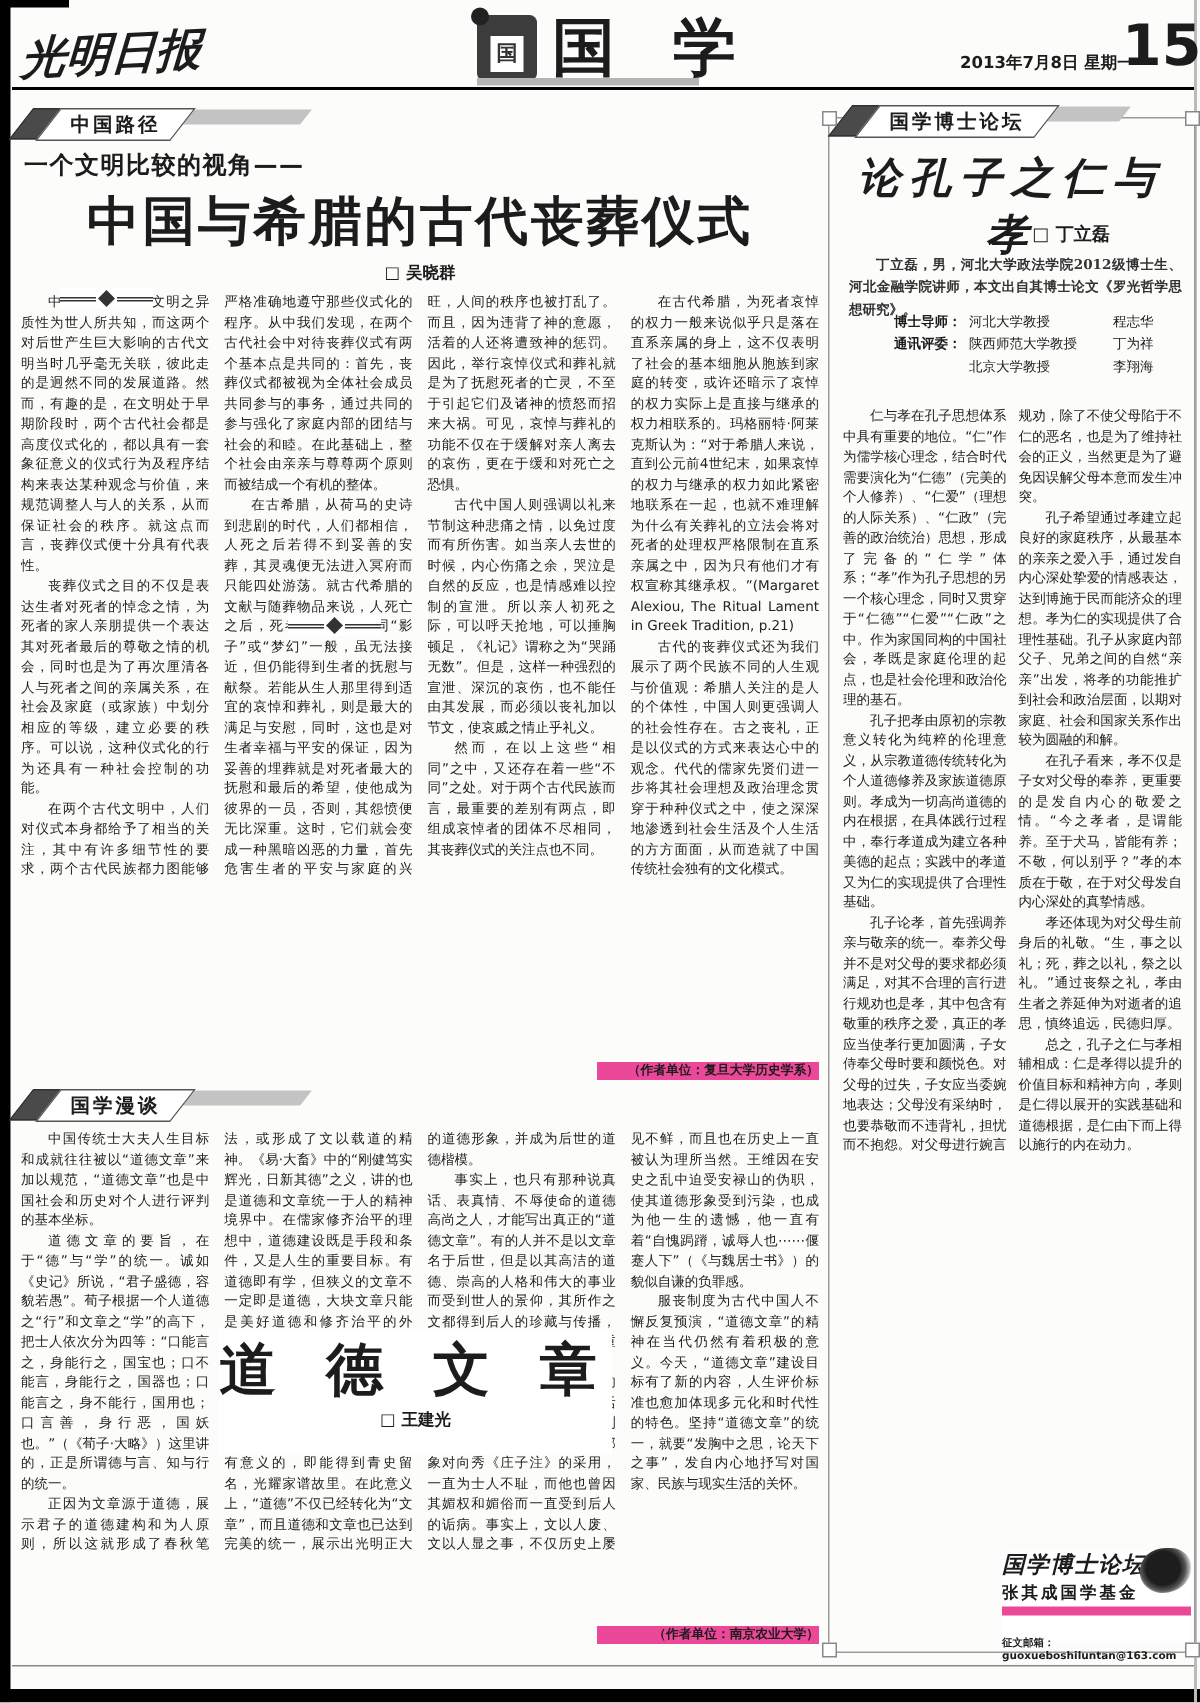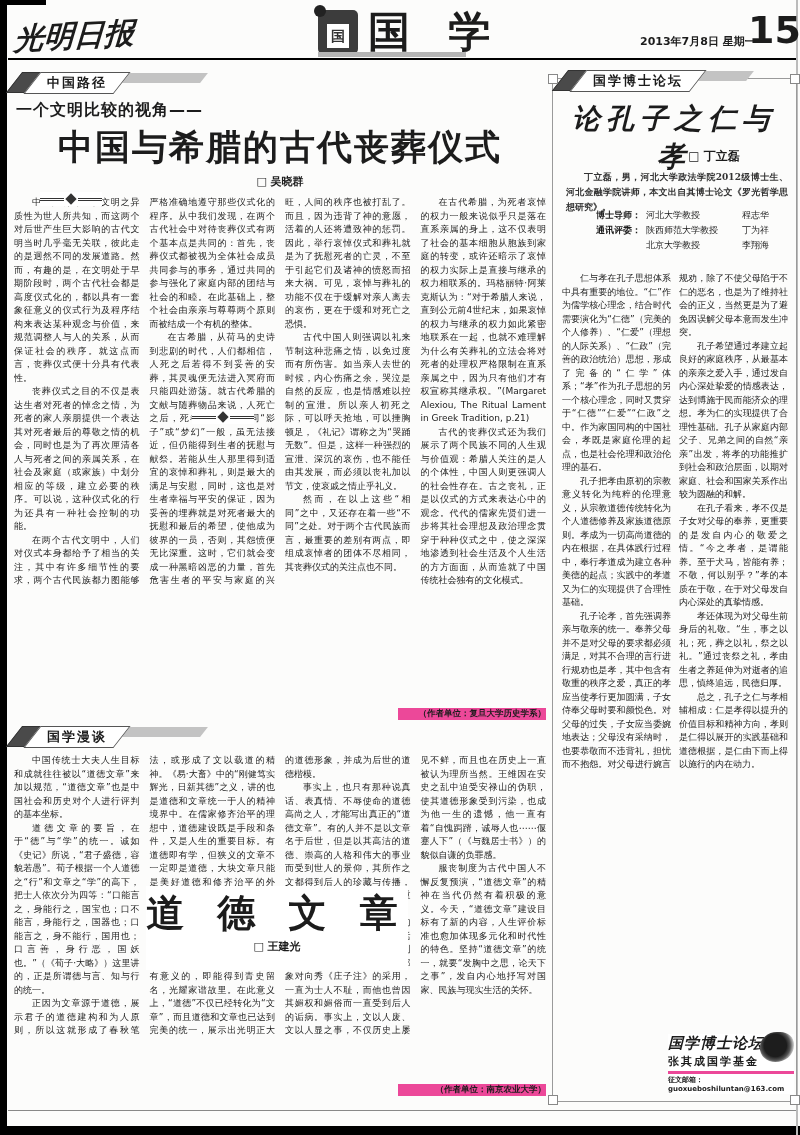--- a/index.html
+++ b/index.html
@@ -63,21 +63,21 @@
   .m-label{width:50px;font-weight:bold;}
   .m-inst{width:96px;}
   .m-name{flex:1;text-align:left;}
   
   .logo-box{left:668px;top:1034px;width:126px;height:60px;background:#fff;z-index:3;}
   .logo-title{position:relative;font-family:"DejaVu Serif","Liberation Serif",serif;font-style:italic;
               font-weight:bold;font-size:15px;letter-spacing:1px;}
   .inkblob{position:absolute;right:0;top:-2px;width:34px;height:30px;border-radius:50% 40% 55% 45%;
            background:radial-gradient(circle at 45% 45%, #1d1d1d 0 45%, #555 60%, rgba(90,90,90,0.25) 75%, transparent 80%);}
   .logo-sub{font-size:11px;font-weight:bold;letter-spacing:2px;margin-top:1px;}
-  .logo-email{border-top:3px solid #ec4899;margin-top:2px;padding-top:1px;font-size:7px;font-weight:bold;}
+  .logo-email{border-top:6px solid #ec4899;margin-top:2px;padding-top:13px;font-size:7px;font-weight:bold;}
   
   .foot-rule{left:8px;top:1110px;width:788px;height:1px;background:#888;}
   .footer{left:20px;top:1166px;width:760px;font-size:8px;font-weight:bold;color:#222;}
   .footer span{margin-right:14px;}
 </style>
 </head>
 <body>
 
 <div class="page">
 

